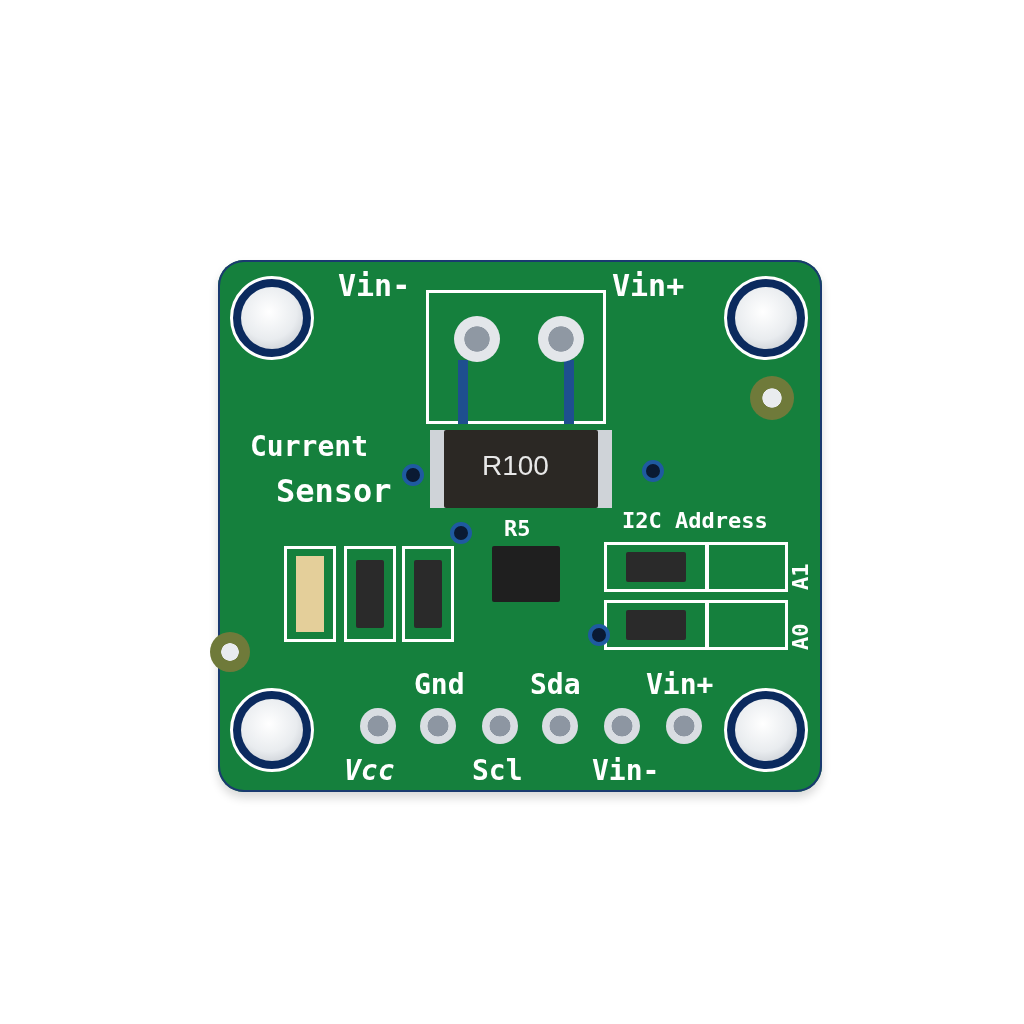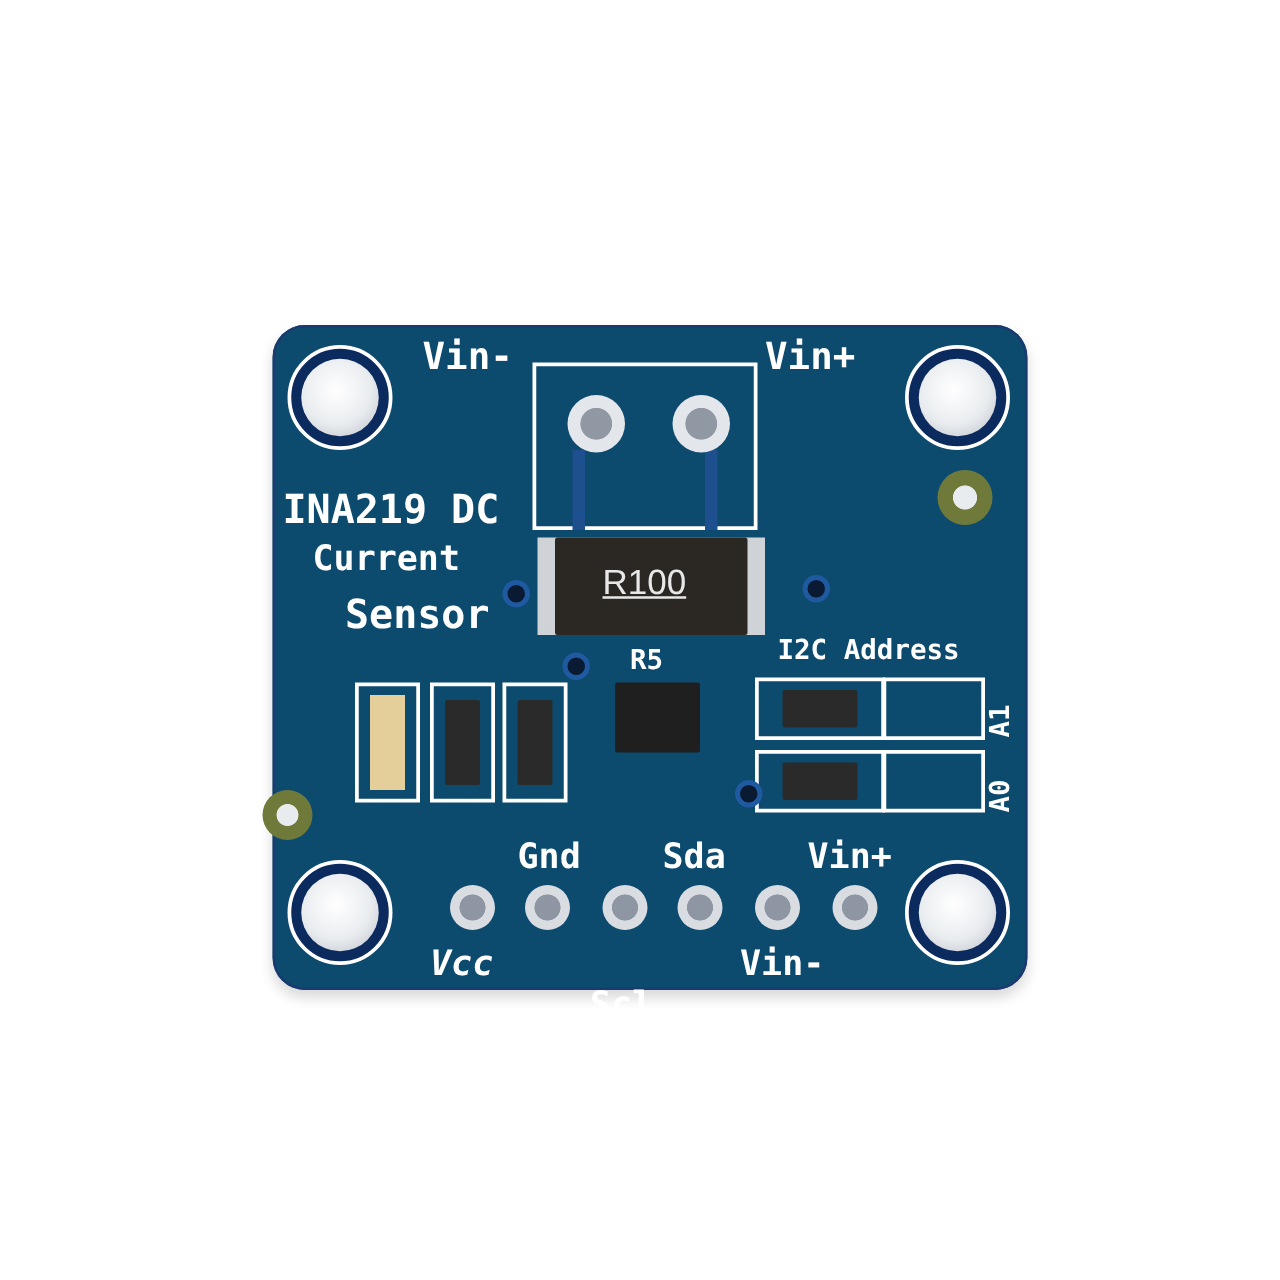--- a/index.html
+++ b/index.html
@@ -1,17 +1,17 @@
 <!DOCTYPE html>
 <html><head>
 <meta charset="utf-8">
 <style>
   html,body{margin:0;padding:0;background:#ffffff;}
   body{width:1024px;height:1024px;position:relative;overflow:hidden;font-family:"DejaVu Sans Mono","Liberation Mono",monospace;}
-  .board{position:absolute;left:218px;top:260px;width:604px;height:532px;background:#0c4a6e;border-radius:26px;
+  .board{position:absolute;left:218px;top:260px;width:604px;height:532px;background:#15803d;border-radius:26px;
     box-shadow:0 0 0 2px #1a3a70 inset, 0 6px 10px rgba(0,0,0,0.15);}
   .silk{position:absolute;color:#ffffff;font-weight:bold;white-space:nowrap;}
   .mount{position:absolute;width:84px;height:84px;border-radius:50%;background:#0b2a5e;border:3px solid #ffffff;box-sizing:border-box;}
   .mount::after{content:"";position:absolute;left:8px;top:8px;width:62px;height:62px;border-radius:50%;
     background:radial-gradient(circle at 45% 40%,#ffffff 0%,#e9ecef 55%,#b9bec6 100%);}
   .pad{position:absolute;width:36px;height:36px;border-radius:50%;background:radial-gradient(circle,#8d96a2 0 40%,#d9dde2 42% 100%);}
   .bigpad{position:absolute;width:46px;height:46px;border-radius:50%;background:radial-gradient(circle,#8f98a3 0 38%,#e3e6ea 40% 100%);}
   .via{position:absolute;width:14px;height:14px;border-radius:50%;background:#0a1a33;border:4px solid #1f5aa0;}
   .goldvia{position:absolute;border-radius:50%;background:radial-gradient(circle,#e9ecef 0 30%,#6f7a3a 32% 100%);}
   .box{position:absolute;border:3px solid #ffffff;box-sizing:border-box;}
@@ -29,33 +29,32 @@
   <div class="mount" style="left:506px;top:16px;"></div>
   <div class="mount" style="left:12px;top:428px;"></div>
   <div class="mount" style="left:506px;top:428px;"></div>
 
   <div class="goldvia" style="left:532px;top:116px;width:44px;height:44px;"></div>
   <div class="goldvia" style="left:-8px;top:372px;width:40px;height:40px;"></div>
 
   <div class="silk" style="left:120px;top:8px;font-size:30px;">Vin-</div>
   <div class="silk" style="left:394px;top:8px;font-size:30px;">Vin+</div>
 
-  <div class="silk" style="left:8px;top:128px;font-size:32px;">INA219 DC</div>
   <div class="silk" style="left:32px;top:170px;font-size:28px;text-align:right;">Current</div>
   <div class="silk" style="left:40px;top:212px;font-size:32px;margin-left:18px;">Sensor</div>
 
   <div class="box" style="left:208px;top:30px;width:180px;height:134px;border-top:3px solid #fff;"></div>
   <div class="trace" style="left:240px;top:100px;width:10px;height:64px;"></div>
   <div class="trace" style="left:346px;top:100px;width:10px;height:64px;"></div>
   <div class="bigpad" style="left:236px;top:56px;"></div>
   <div class="bigpad" style="left:320px;top:56px;"></div>
 
   <div class="endcap" style="left:212px;top:170px;width:182px;height:78px;"></div>
   <div class="res" style="left:226px;top:170px;width:154px;height:78px;background:#2b2824;"></div>
-  <div class="silk" style="left:264px;top:190px;font-size:28px;font-weight:normal;color:#e8e8e8;font-family:'Liberation Sans',sans-serif;text-decoration:underline;">R100</div>
+  <div class="silk" style="left:264px;top:190px;font-size:28px;font-weight:normal;color:#e8e8e8;font-family:'Liberation Sans',sans-serif;">R100</div>
   <div class="via" style="left:184px;top:204px;"></div>
   <div class="via" style="left:424px;top:200px;"></div>
 
   <div class="silk" style="left:286px;top:256px;font-size:22px;">R5</div>
   <div class="res" style="left:274px;top:286px;width:68px;height:56px;background:#1f1f1f;"></div>
   <div class="via" style="left:232px;top:262px;"></div>
 
   <div class="box" style="left:66px;top:286px;width:52px;height:96px;"></div>
   <div class="cap" style="left:78px;top:296px;width:28px;height:76px;"></div>
   <div class="box" style="left:126px;top:286px;width:52px;height:96px;"></div>
@@ -80,15 +79,15 @@
   <div class="silk" style="left:428px;top:408px;font-size:28px;">Vin+</div>
 
   <div class="pad" style="left:142px;top:448px;"></div>
   <div class="pad" style="left:202px;top:448px;"></div>
   <div class="pad" style="left:264px;top:448px;"></div>
   <div class="pad" style="left:324px;top:448px;"></div>
   <div class="pad" style="left:386px;top:448px;"></div>
   <div class="pad" style="left:448px;top:448px;"></div>
 
   <div class="silk" style="left:126px;top:494px;font-size:28px;font-style:italic;">Vcc</div>
-  <div class="silk" style="left:254px;top:494px;font-size:28px;margin-top:33px;">Scl</div>
+  <div class="silk" style="left:254px;top:494px;font-size:28px;">Scl</div>
   <div class="silk" style="left:374px;top:494px;font-size:28px;">Vin-</div>
 </div>
 
 </body></html>

